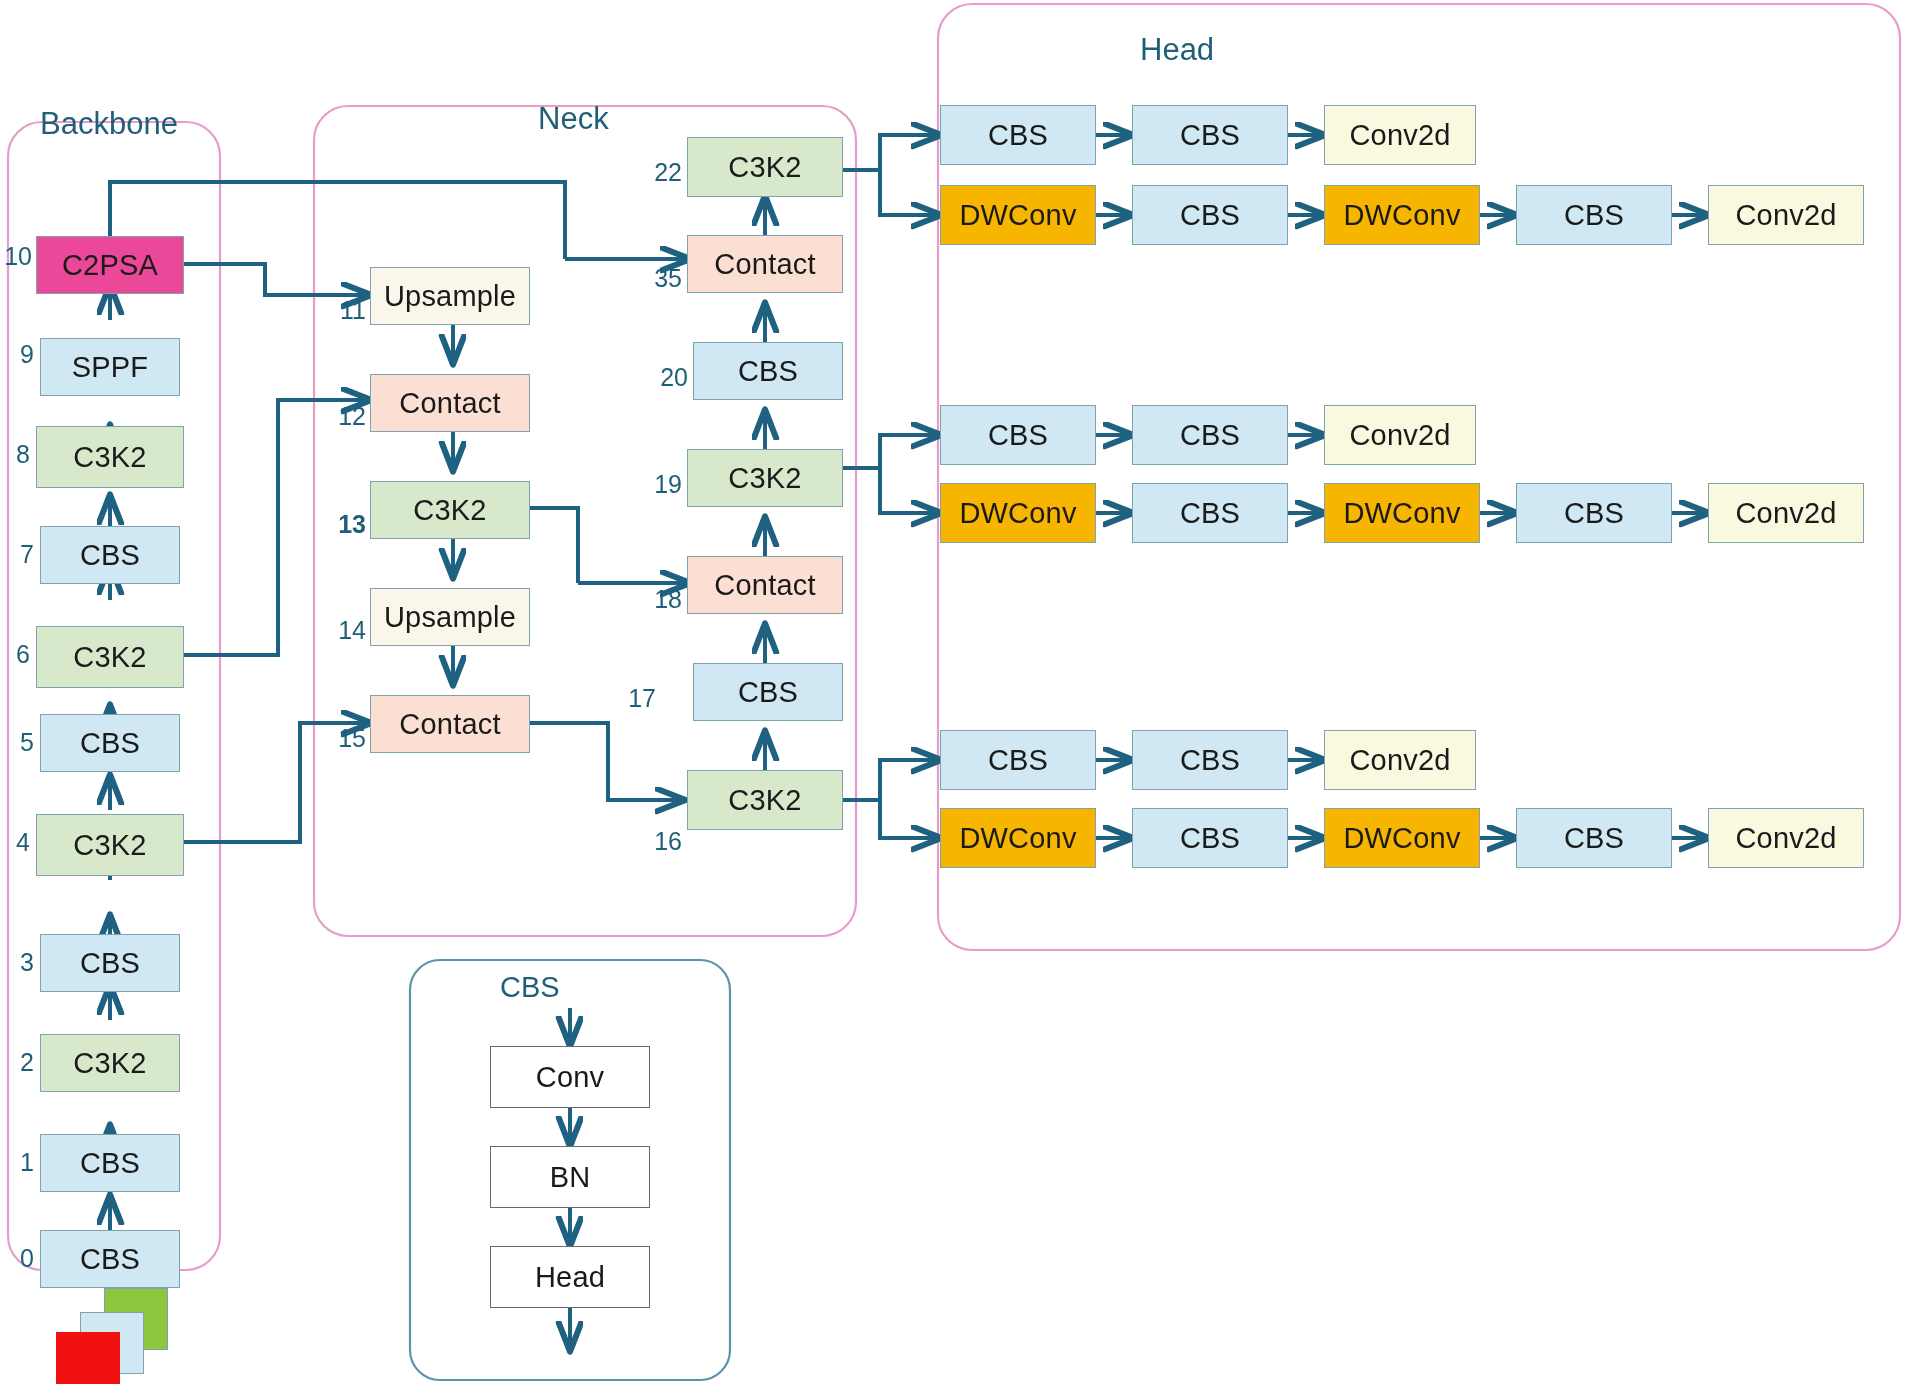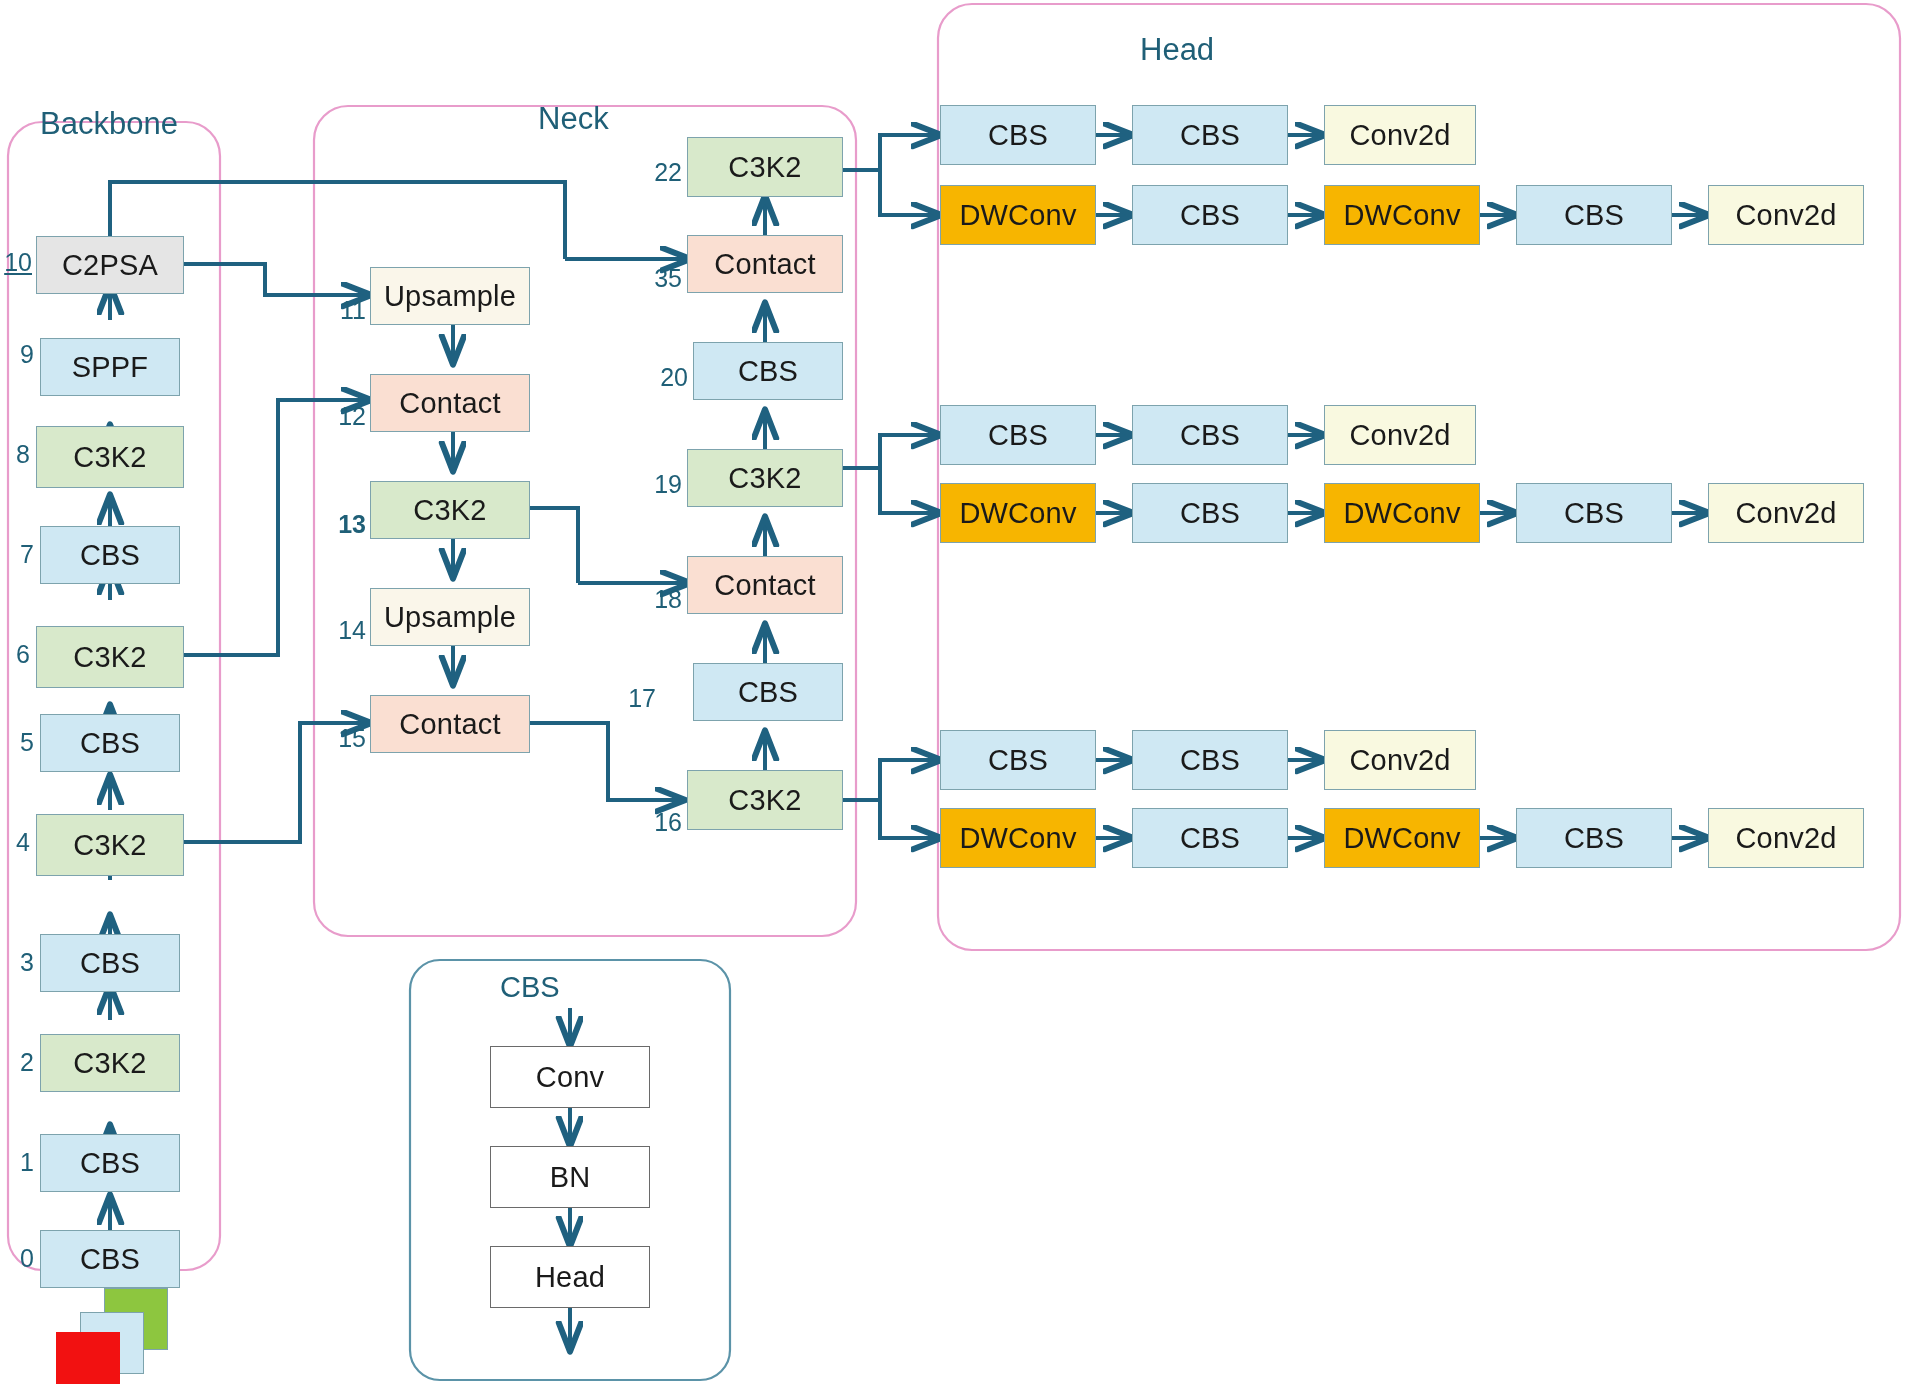--- a/index.html
+++ b/index.html
@@ -197,22 +197,22 @@
 
   <div class="node" style="left:40px; top:526px; width:140px; height:58px; background:#cfe8f3;">CBS</div>
   <div class="idx" style="left:8px; top:540px; width:26px;">7</div>
 
   <div class="node" style="left:36px; top:426px; width:148px; height:62px; background:#d8e9cb;">C3K2</div>
   <div class="idx" style="left:4px; top:440px; width:26px;">8</div>
 
   <div class="node" style="left:40px; top:326px; width:140px; height:58px; background:#cfe8f3;margin-top:12px;">SPPF</div>
   <div class="idx" style="left:8px; top:340px; width:26px;">9</div>
 
-  <div class="node" style="left:36px; top:236px; width:148px; height:58px; background:#e5e5e5;">C2PSA</div>
-  <div class="idx" style="left:0px; top:248px; width:32px;text-decoration:underline;">10</div>
+  <div class="node" style="left:36px; top:236px; width:148px; height:58px; background:#ec4899;">C2PSA</div>
+  <div class="idx" style="left:0px; top:242px; width:32px;">10</div>
 
   <div class="imgtile" style="left:104px; top:1288px; width:64px; height:62px; background:#8dc63f; border:1.5px solid #7da3ad;"></div>
   <div class="imgtile" style="left:80px; top:1312px; width:64px; height:62px; background:#cfe8f3; border:1.5px solid #7da3ad;"></div>
   <div class="imgtile" style="left:56px; top:1332px; width:64px; height:52px; background:#f21111;"></div>
 
   <div class="node" style="left:370px; top:267px; width:160px; height:58px; background:#faf6ea;">Upsample</div>
   <div class="idx" style="left:334px; top:296px; width:32px;">11</div>
 
   <div class="node" style="left:370px; top:374px; width:160px; height:58px; background:#fadfd2;">Contact</div>
   <div class="idx" style="left:334px; top:402px; width:32px;">12</div>
@@ -220,21 +220,21 @@
   <div class="node" style="left:370px; top:481px; width:160px; height:58px; background:#d8e9cb;">C3K2</div>
   <div class="idx" style="left:334px; top:510px; width:32px;font-weight:bold;">13</div>
 
   <div class="node" style="left:370px; top:588px; width:160px; height:58px; background:#faf6ea;">Upsample</div>
   <div class="idx" style="left:334px; top:616px; width:32px;">14</div>
 
   <div class="node" style="left:370px; top:695px; width:160px; height:58px; background:#fadfd2;">Contact</div>
   <div class="idx" style="left:334px; top:724px; width:32px;">15</div>
 
   <div class="node" style="left:687px; top:770px; width:156px; height:60px; background:#d8e9cb;">C3K2</div>
-  <div class="idx" style="left:650px; top:808px; width:32px;">16</div>
+  <div class="idx" style="left:650px; top:827px; width:32px;">16</div>
 
   <div class="node" style="left:693px; top:663px; width:150px; height:58px; background:#cfe8f3;">CBS</div>
   <div class="idx" style="left:624px; top:684px; width:32px;">17</div>
 
   <div class="node" style="left:687px; top:556px; width:156px; height:58px; background:#fadfd2;">Contact</div>
   <div class="idx" style="left:650px; top:585px; width:32px;">18</div>
 
   <div class="node" style="left:687px; top:449px; width:156px; height:58px; background:#d8e9cb;">C3K2</div>
   <div class="idx" style="left:650px; top:470px; width:32px;">19</div>
 

